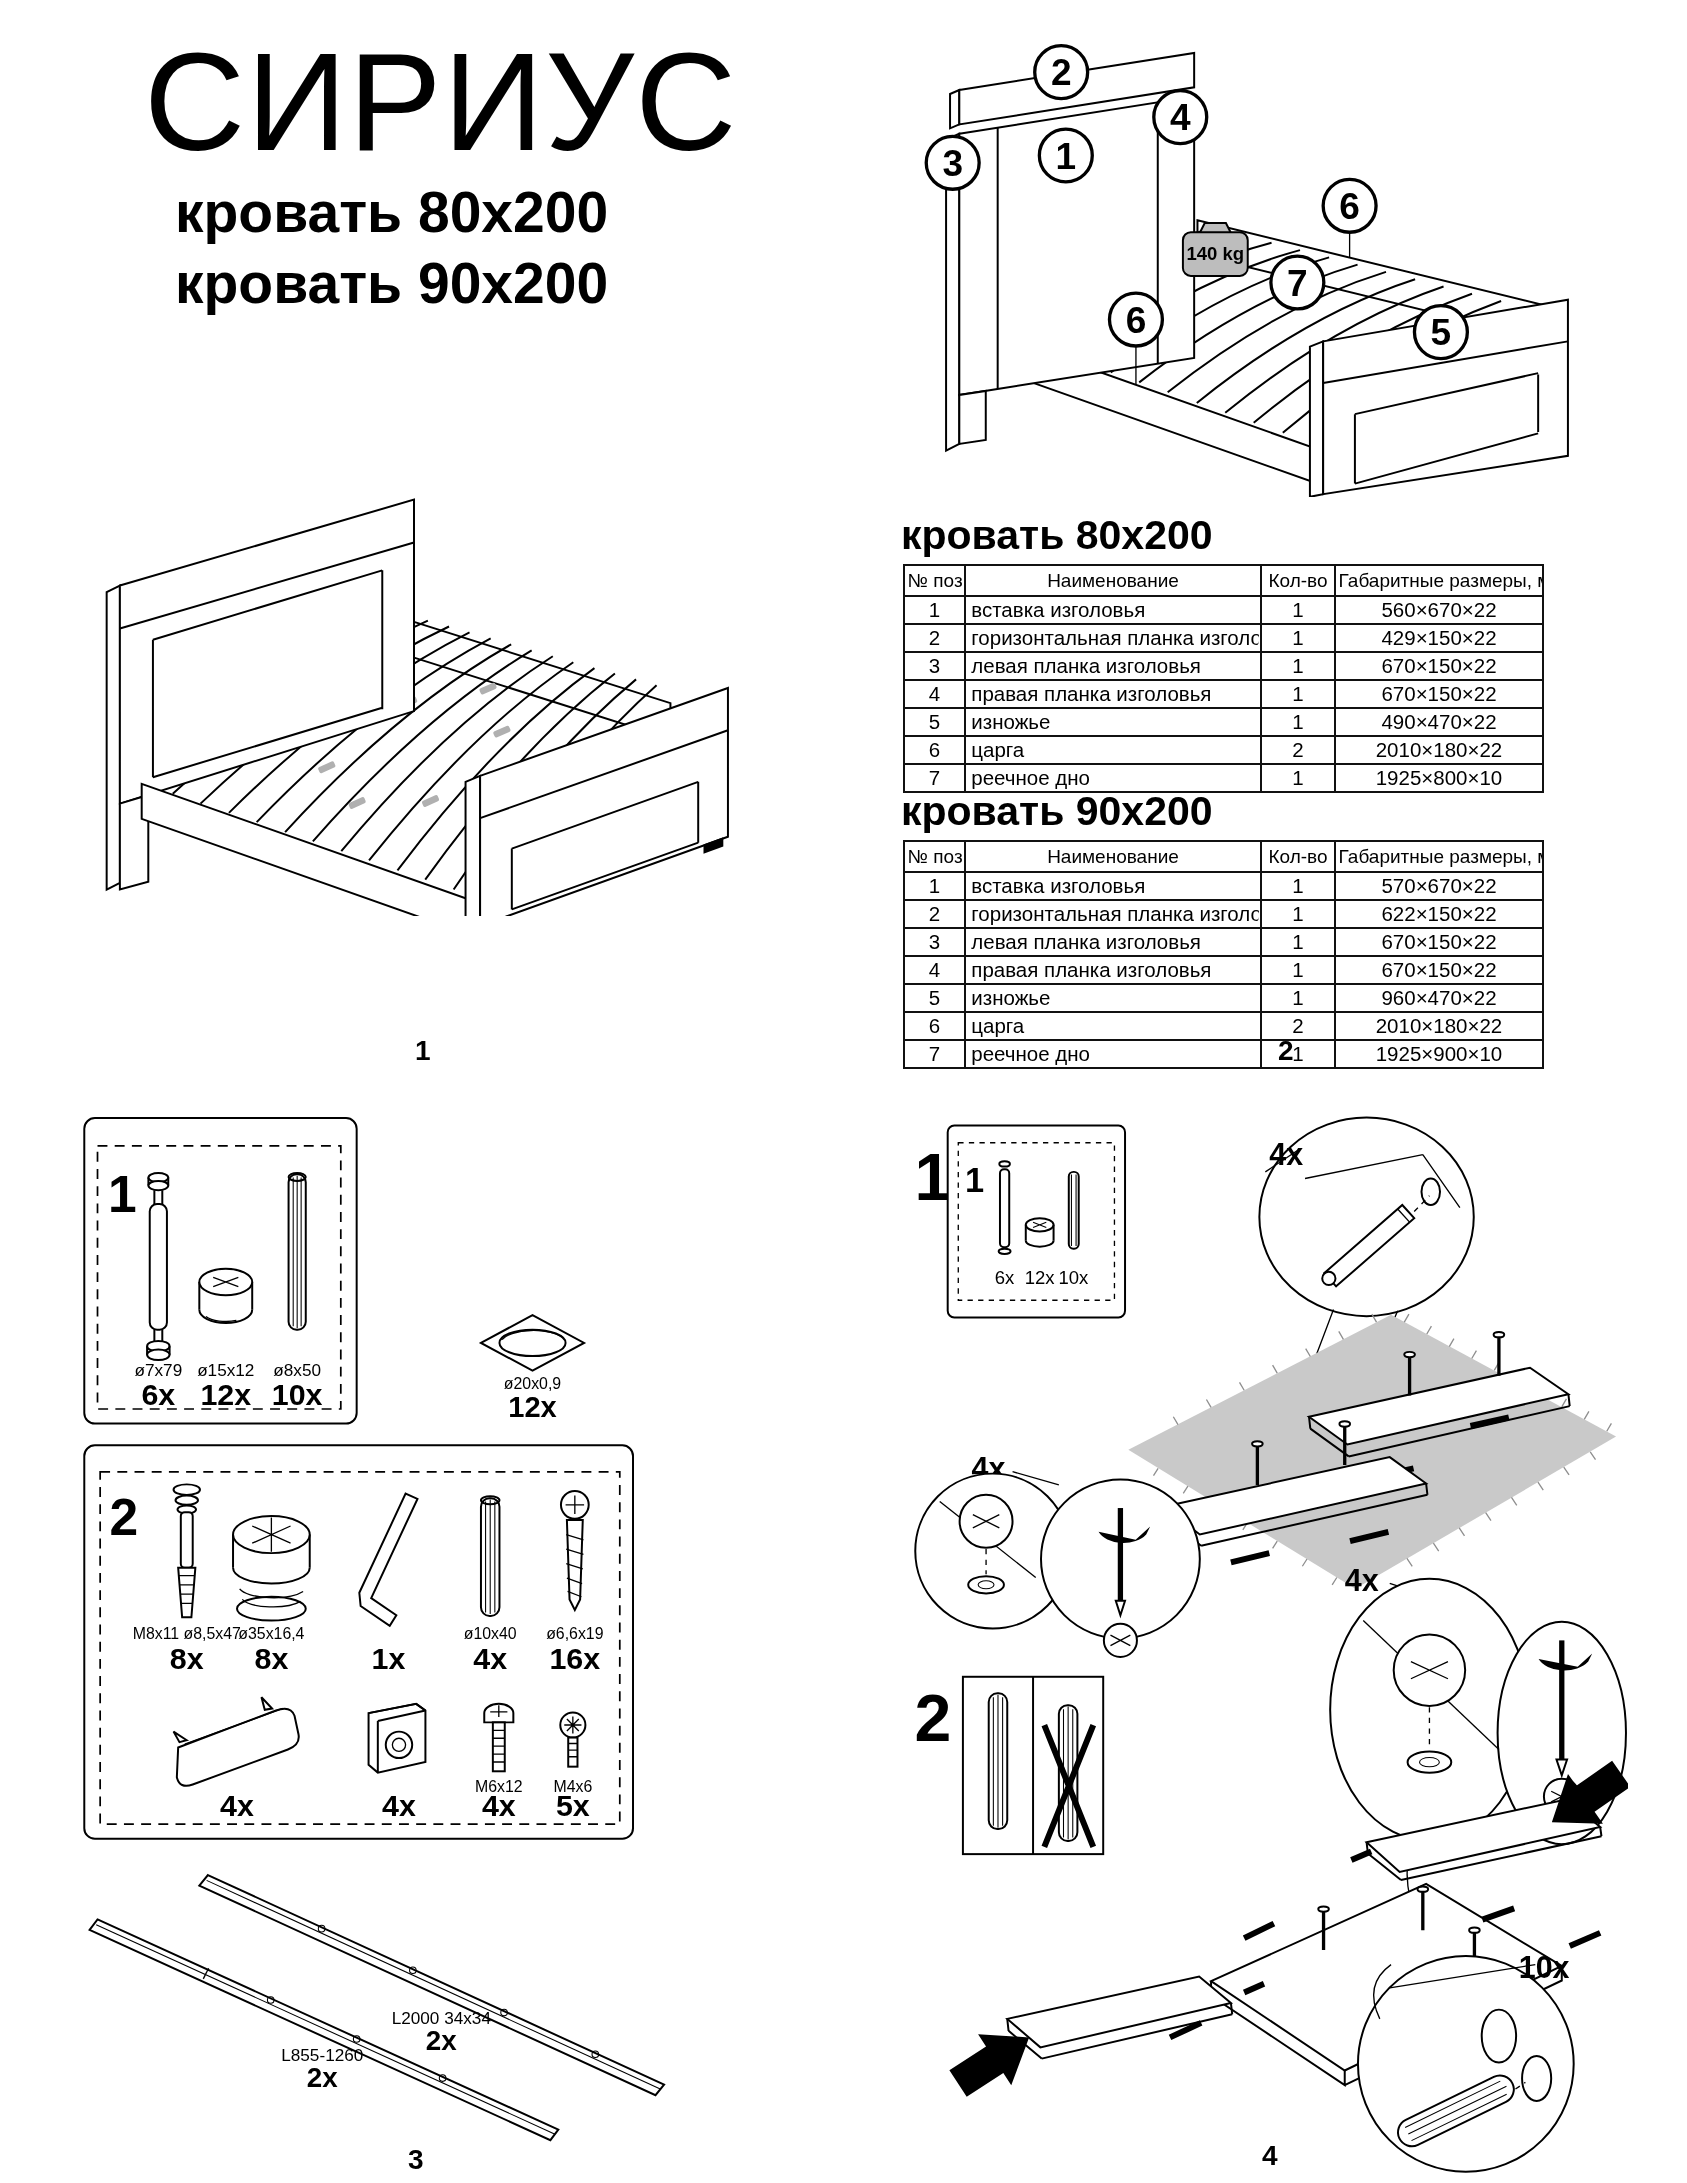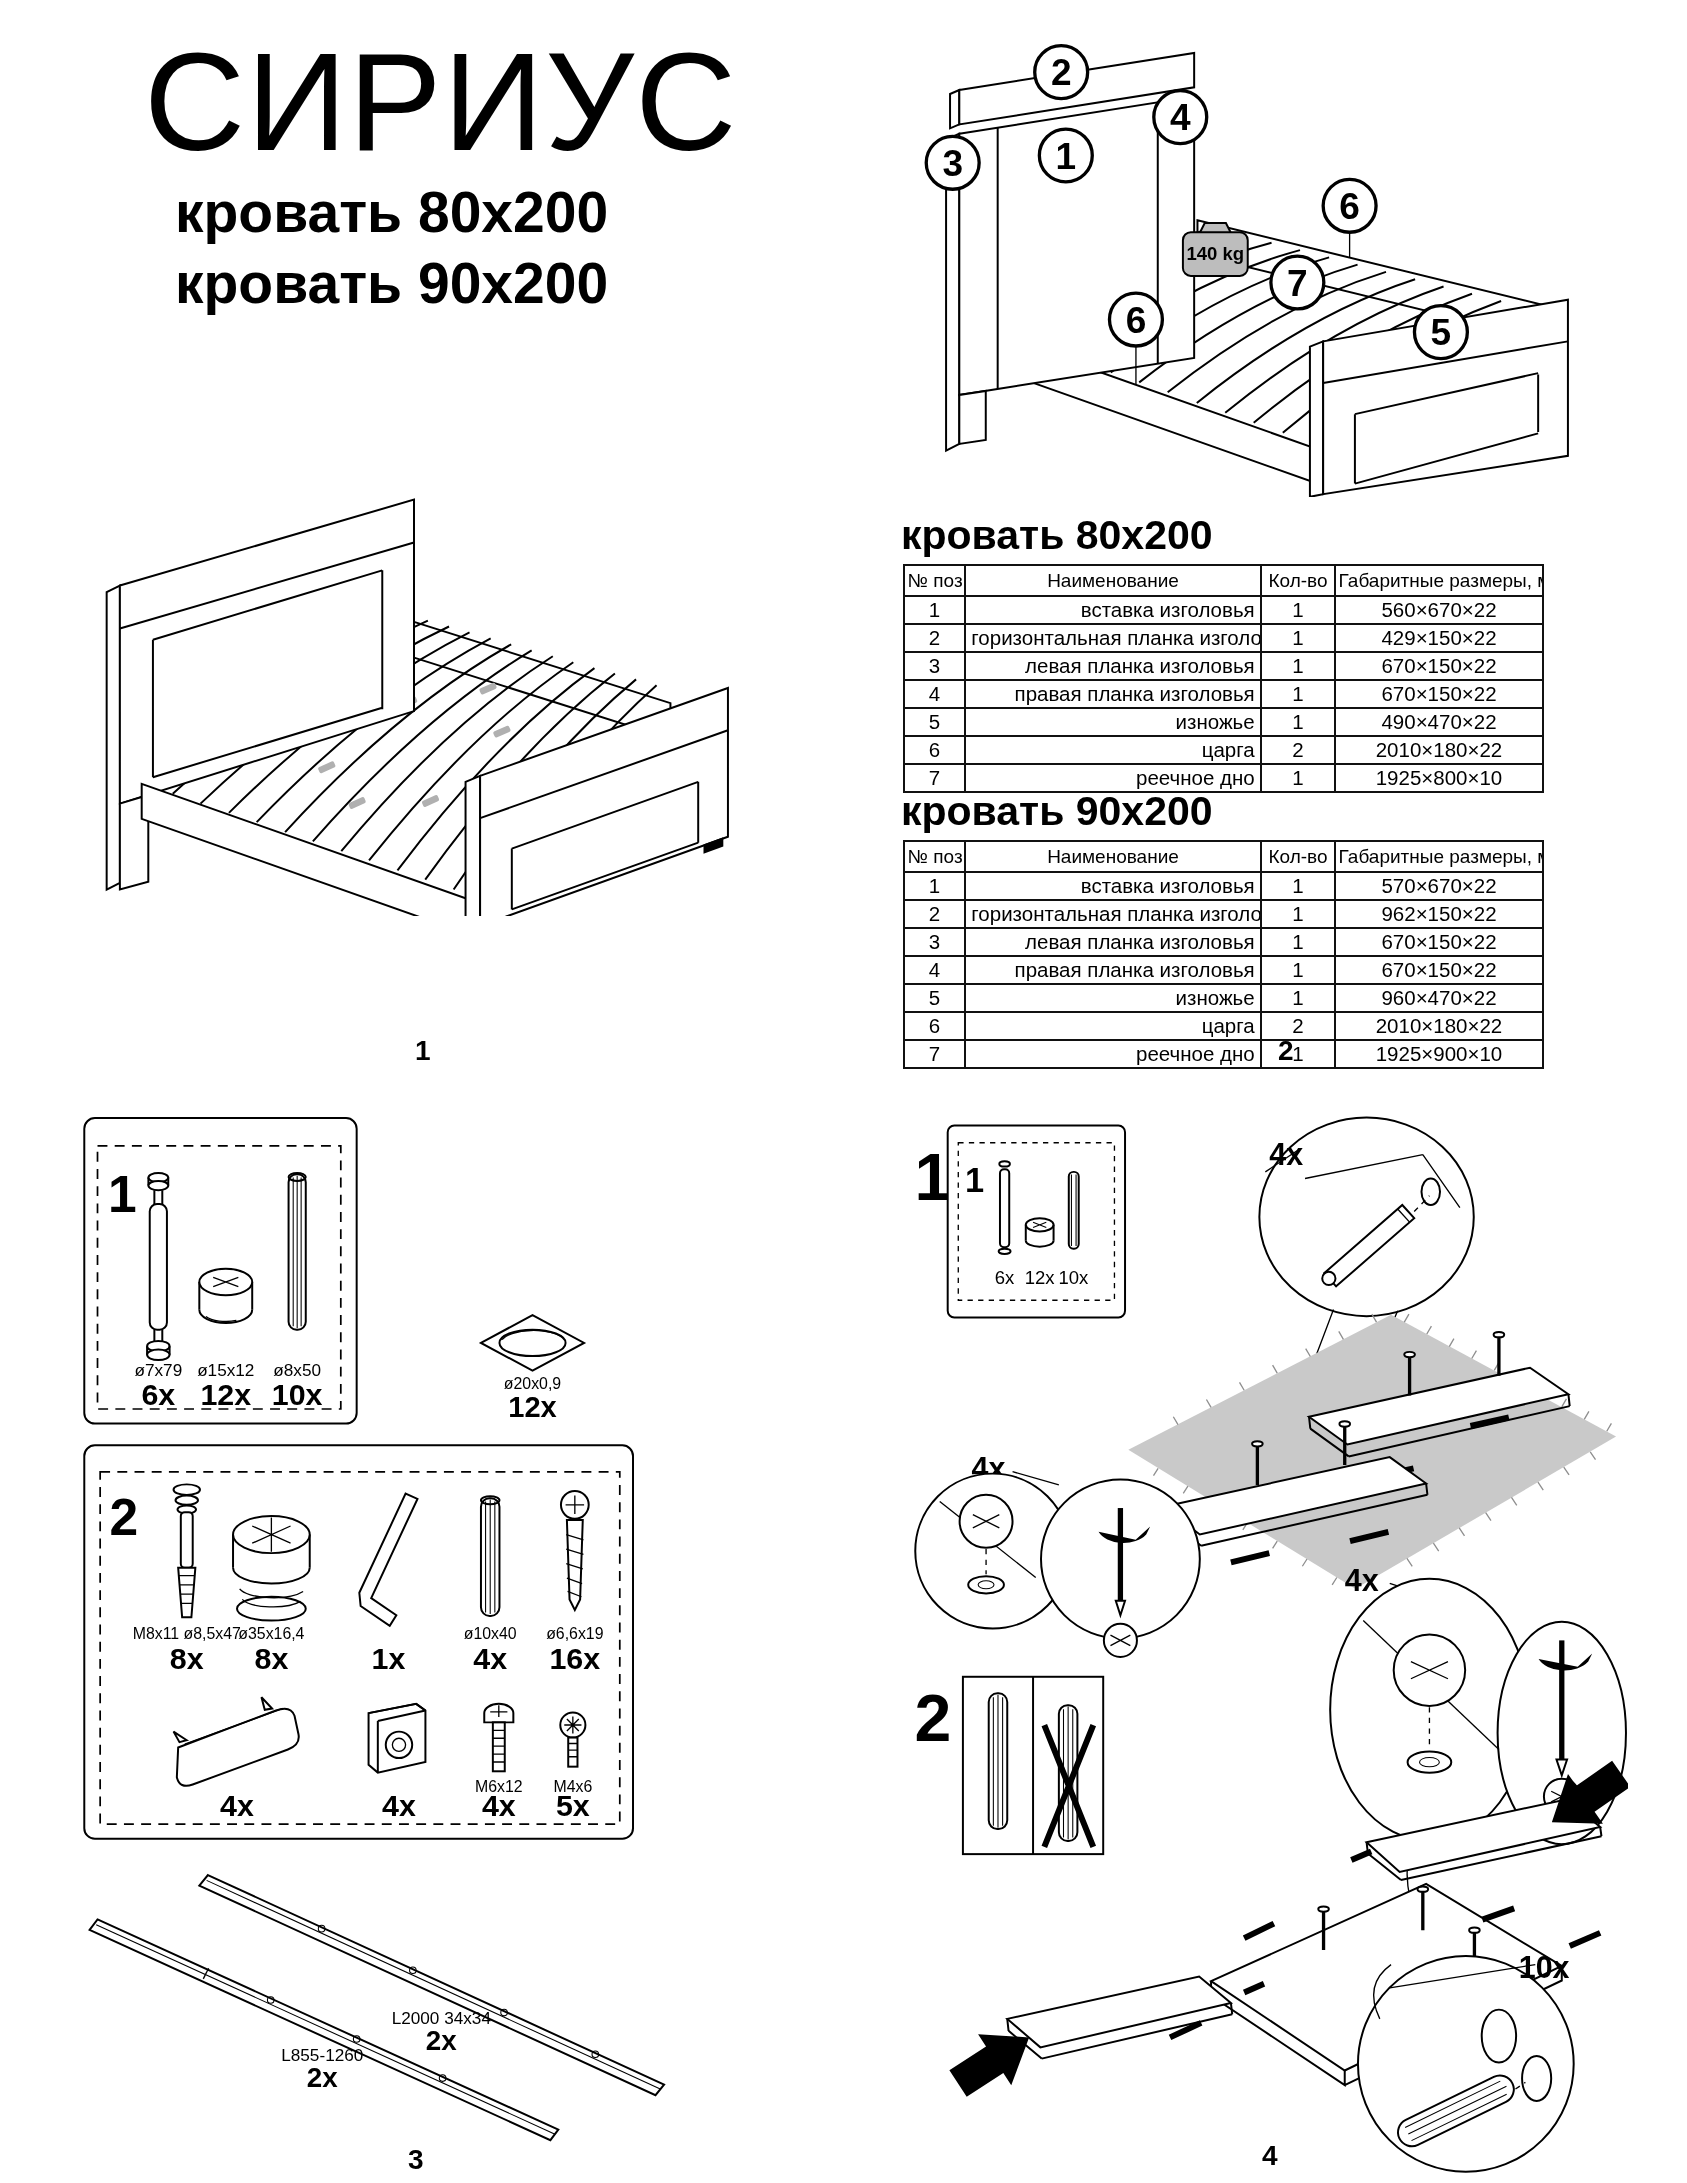--- a/index.html
+++ b/index.html
@@ -4,21 +4,21 @@
 <style>
   html,body{margin:0;padding:0;background:#ffffff;}
   body{width:1687px;height:2183px;position:relative;font-family:"Liberation Sans","DejaVu Sans",sans-serif;color:#000;}
   .abs{position:absolute;}
   .title{font-weight:normal;font-size:140px;letter-spacing:1.3px;line-height:1;}
   .variant{font-weight:bold;font-size:57px;line-height:1;}
   .tbl-title{font-weight:bold;font-size:41px;line-height:1;}
   .pagenum{font-weight:bold;font-size:28px;line-height:1;}
   table.ptable{border-collapse:collapse;table-layout:fixed;background:#fff;}
   table.ptable td{border:2px solid #111;height:26px;font-size:20.5px;padding:0 5.3px;text-align:center;overflow:hidden;white-space:nowrap;}
-  table.ptable td.name{text-align:right;}
+  table.ptable td.name{text-align:left;border-radius:12px;}
   table.ptable tr.head td{font-size:19px;padding:0 2.6px;height:29px;font-weight:normal;}
   svg{display:block;}
   svg *{vector-effect:none;}
   svg path,svg line,svg rect,svg ellipse,svg circle,svg polyline,svg polygon{stroke:#000;fill:none;stroke-width:3;}
   svg .f{fill:#fff;}
   svg .k{fill:#000;stroke:none;}
   svg .g{fill:#c9c9c9;stroke:none;}
   svg .pad{fill:#b0b0b0;stroke:none;}
   svg .wt{fill:#bdbdbd;stroke:#000;}
   svg .thin{stroke-width:1.6;}
@@ -260,21 +260,21 @@
     <tr>
           <td>1</td>
           <td class="name">вставка изголовья</td>
           <td>1</td>
           <td>570×670×22</td>
         </tr>
     <tr>
           <td>2</td>
           <td class="name">горизонтальная планка изголовья</td>
           <td>1</td>
-          <td>962×150×22</td>
+          <td>622×150×22</td>
         </tr>
     <tr>
           <td>3</td>
           <td class="name">левая планка изголовья</td>
           <td>1</td>
           <td>670×150×22</td>
         </tr>
     <tr>
           <td>4</td>
           <td class="name">правая планка изголовья</td>

